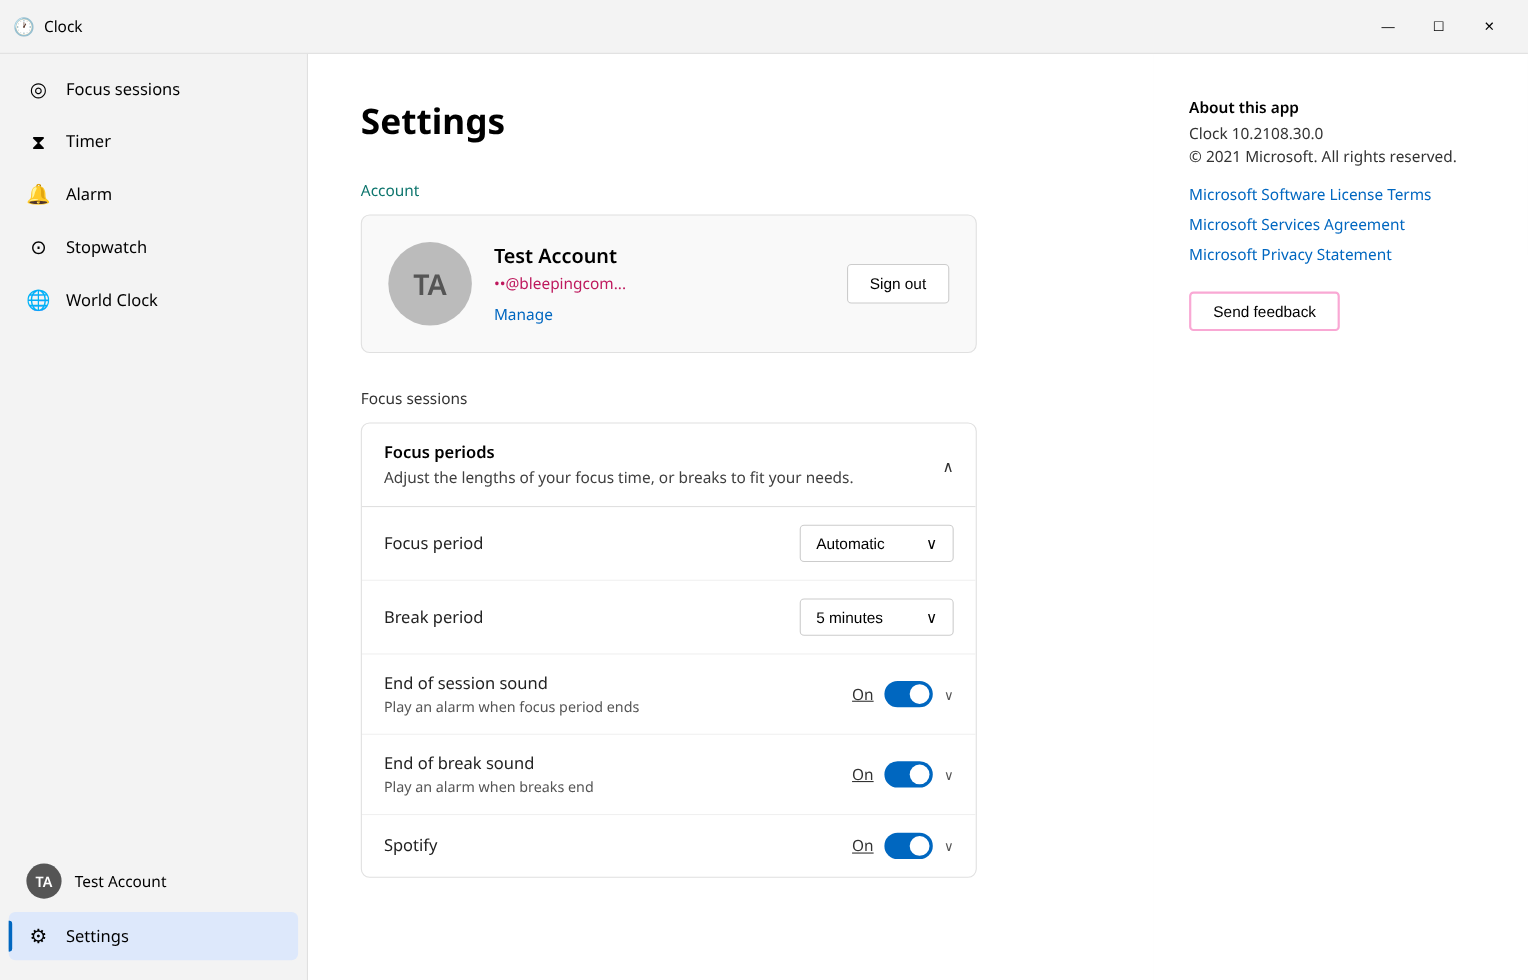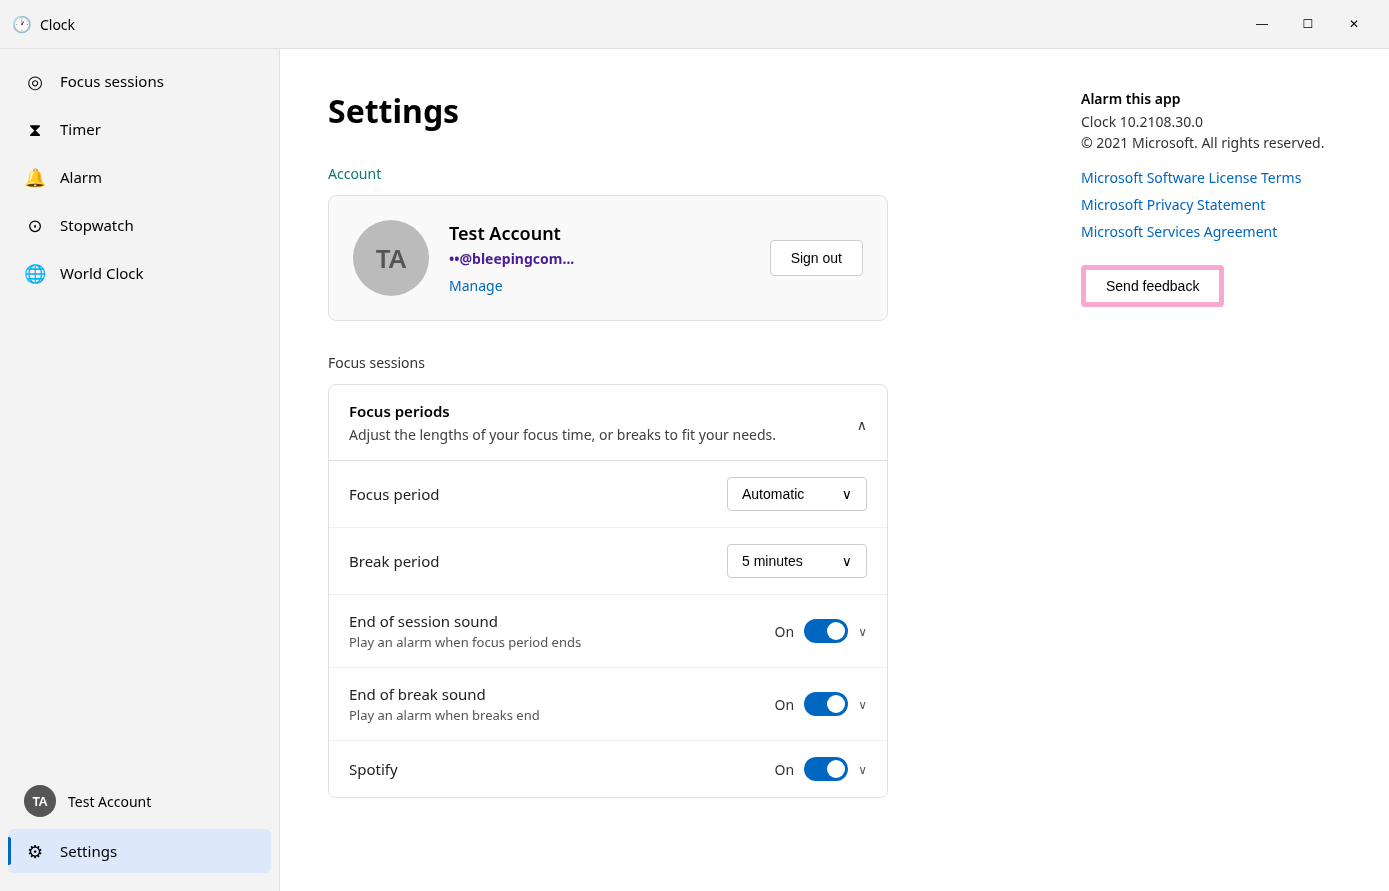--- a/index.html
+++ b/index.html
@@ -175,23 +175,22 @@
     .account-info {
       flex: 1;
     }
     .account-name {
       font-size: 18px;
       font-weight: 600;
       margin-bottom: 4px;
     }
     .account-email {
       font-size: 14px;
-      color: #4c1d95;
+      color: #be185d;
       margin-bottom: 6px;
-      font-weight: bold;
     }
     .manage-link {
       color: #0067c0;
       font-size: 14px;
       cursor: pointer;
       text-decoration: none;
     }
     .sign-out-btn {
       padding: 9px 20px;
       background: white;
@@ -274,20 +273,21 @@
 
     
     .toggle-row-right {
       display: flex;
       align-items: center;
       gap: 10px;
     }
     .toggle-label {
       font-size: 14px;
       color: #333;
+      text-decoration: underline;
     }
     .toggle {
       width: 44px;
       height: 24px;
       border-radius: 12px;
       background: #0067c0;
       position: relative;
       cursor: pointer;
       flex-shrink: 0;
     }
@@ -333,21 +333,21 @@
       color: #0067c0;
       font-size: 14px;
       cursor: pointer;
       margin-bottom: 8px;
       text-decoration: none;
     }
     .feedback-btn {
       margin-top: 16px;
       padding: 8px 20px;
       background: white;
-      border: 5px solid #f9a8d4;
+      border: 2px solid #f9a8d4;
       border-radius: 4px;
       font-size: 14px;
       cursor: pointer;
     }
   </style>
 </head>
 <body>
 
 <div class="title-bar">
   <div class="title-bar-left">
@@ -475,22 +475,22 @@
           <span class="toggle-label">On</span>
           <div class="toggle"></div>
           <span class="chevron-down-small">∨</span>
         </div>
       </div>
 
     </div>
   </div>
 
   <div class="right-panel">
-    <div class="about-title">Alarm this app</div>
+    <div class="about-title">About this app</div>
     <div class="about-version">Clock 10.2108.30.0</div>
     <div class="about-copyright">© 2021 Microsoft. All rights reserved.</div>
     <a class="about-link">Microsoft Software License Terms</a>
+    <a class="about-link">Microsoft Services Agreement</a>
     <a class="about-link">Microsoft Privacy Statement</a>
-    <a class="about-link">Microsoft Services Agreement</a>
     <button class="feedback-btn">Send feedback</button>
   </div>
 
 </div>
 
 </body></html>

